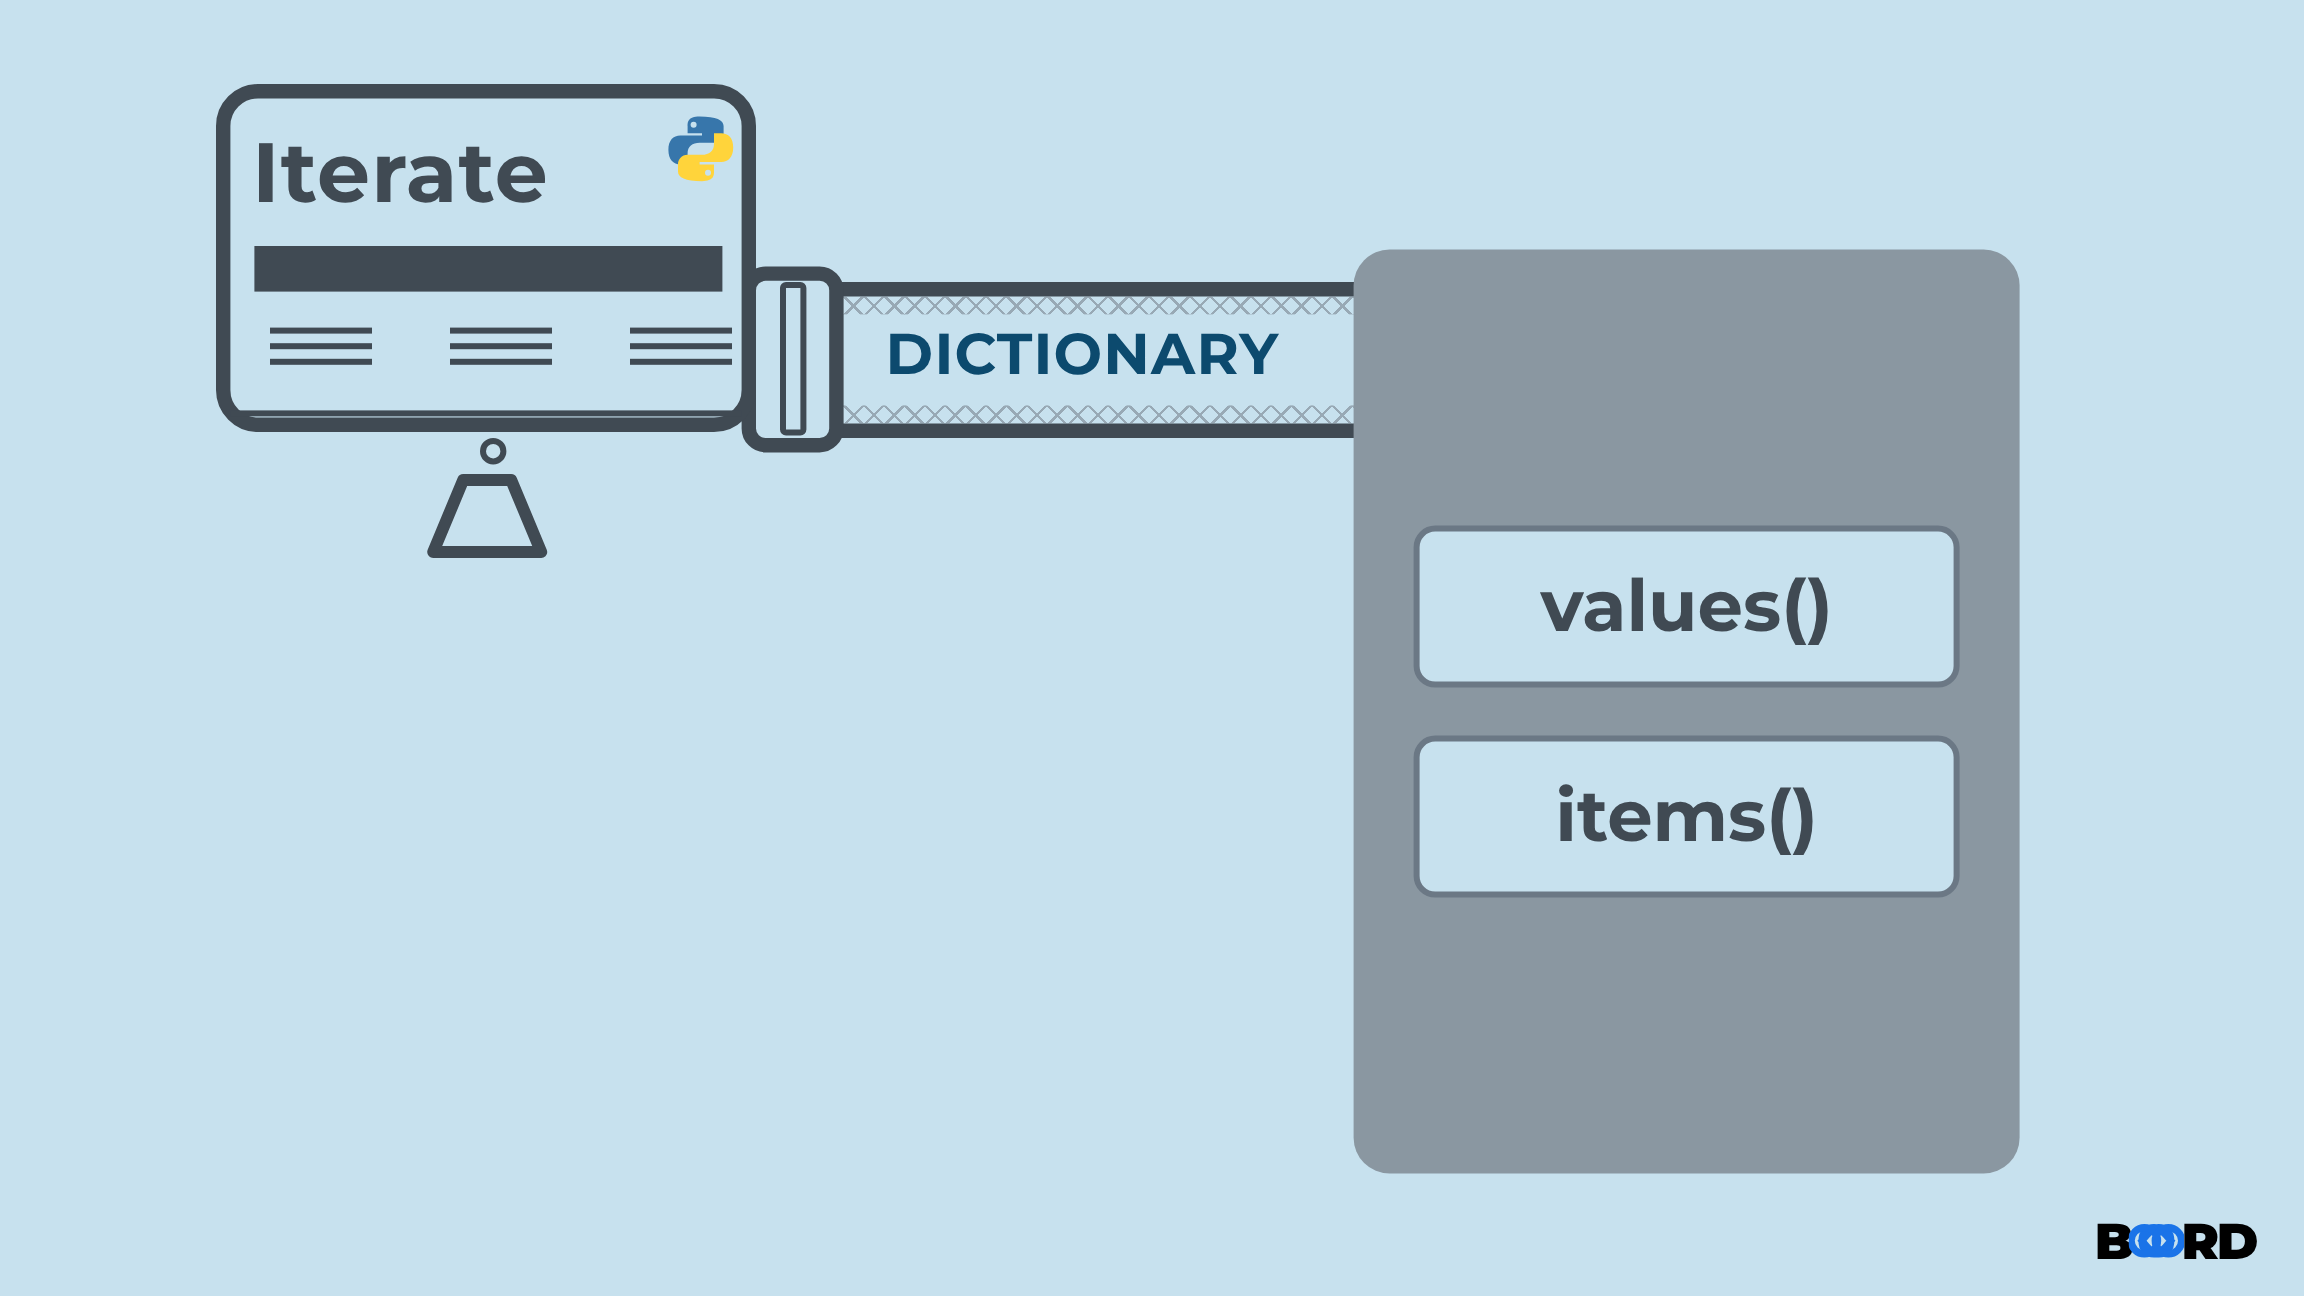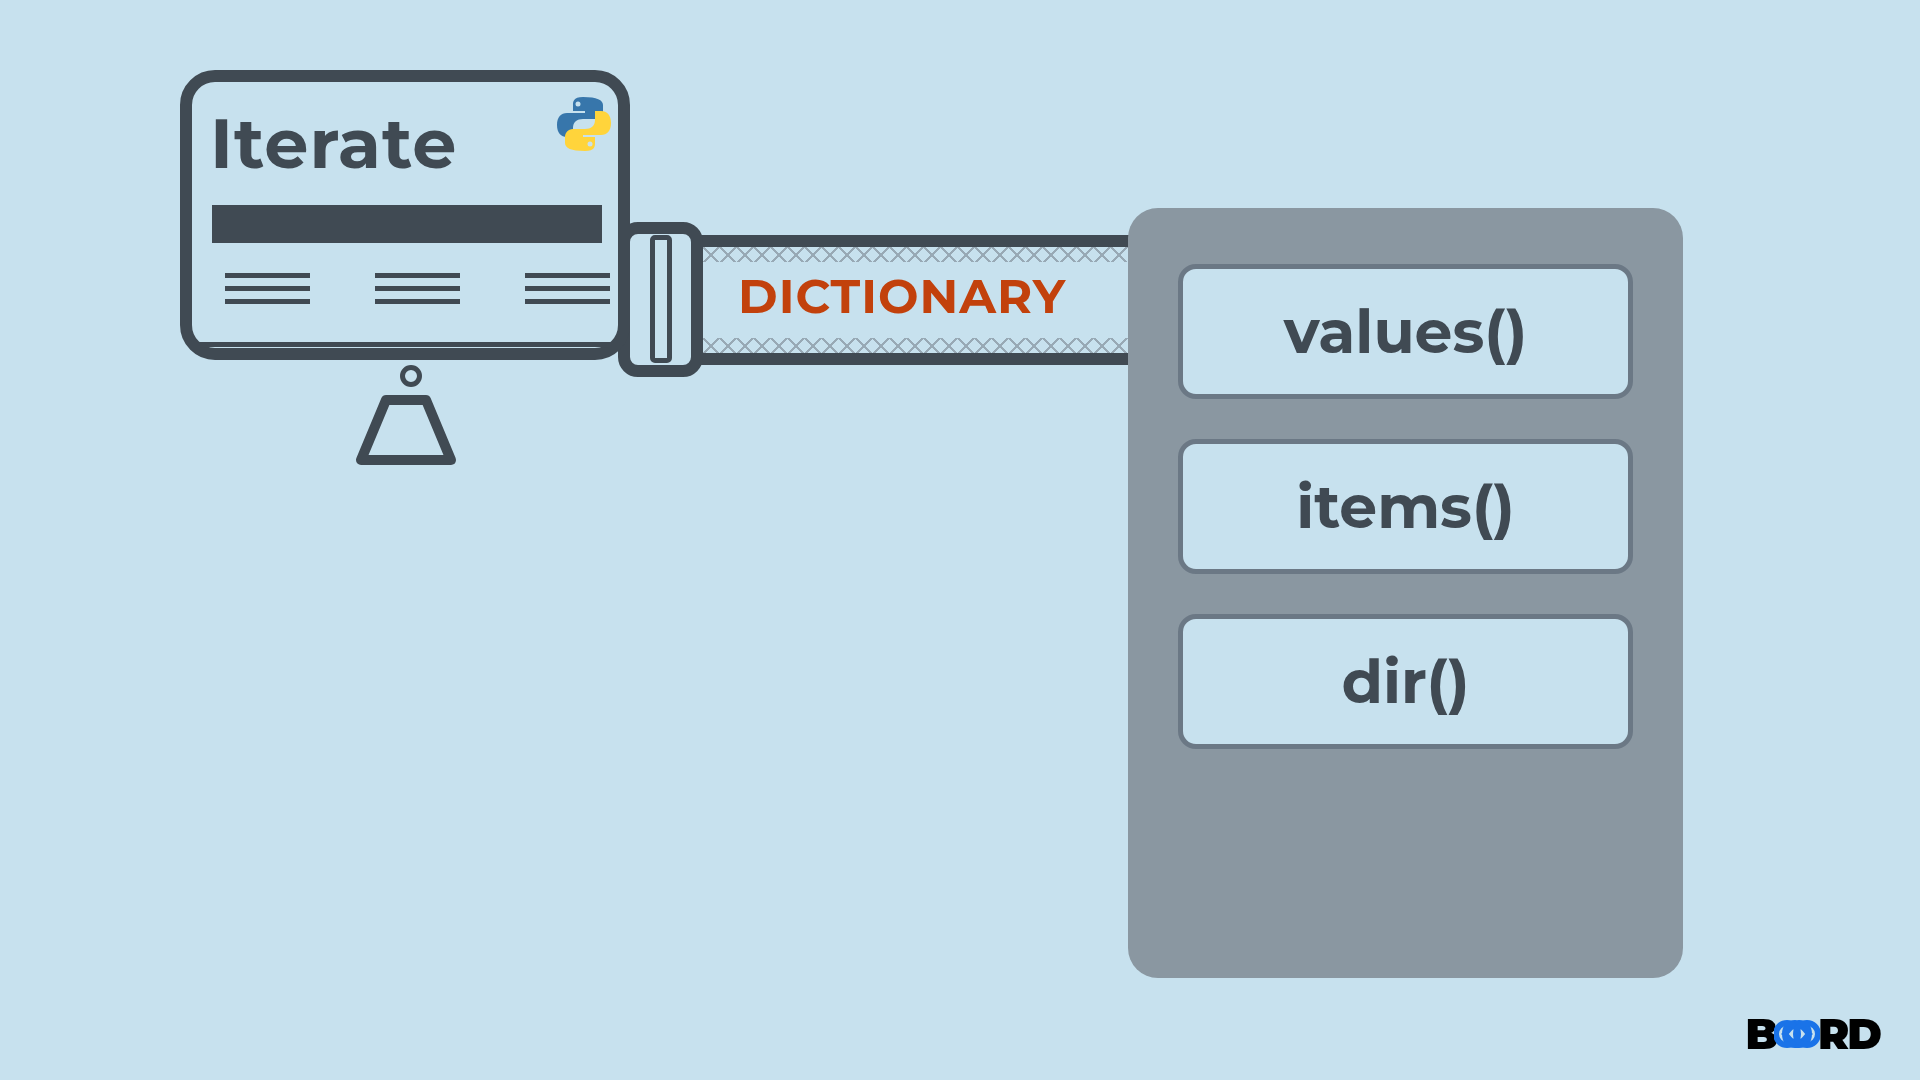--- a/index.html
+++ b/index.html
@@ -152,37 +152,38 @@
       background: repeating-linear-gradient(45deg, #7a8590 0px, #7a8590 2px, transparent 2px, transparent 12px),
                   repeating-linear-gradient(-45deg, #7a8590 0px, #7a8590 2px, transparent 2px, transparent 12px);
       opacity: 0.6;
     }
     .tube-label {
       position: absolute;
       left: 738px;
       top: 267px;
       font-size: 48px;
       font-weight: 700;
-      color: #c2410c;
+      color: #0c4a6e;
       letter-spacing: 1px;
     }
     
     
     .methods-panel {
       position: absolute;
       left: 1128px;
       top: 208px;
       width: 555px;
       height: 770px;
       background: #8a97a1;
       border-radius: 30px;
       padding: 56px 50px;
       display: flex;
       flex-direction: column;
       gap: 40px;
+      justify-content: center;
     }
     .method-box {
       width: 100%;
       height: 135px;
       background: #c7e1ee;
       border: 5px solid #6b7885;
       border-radius: 18px;
       display: flex;
       align-items: center;
       justify-content: center;
@@ -249,21 +250,20 @@
   <div class="monitor-btn"></div>
   <div class="monitor-stand">
     <svg width="120" height="100" viewBox="0 0 120 100">
       <path d="M 40 30 L 80 30 L 105 90 L 15 90 Z" fill="none" stroke="#404a53" stroke-width="10" stroke-linejoin="round"></path>
     </svg>
   </div>
 
   <div class="methods-panel">
     <div class="method-box">values()</div>
     <div class="method-box">items()</div>
-    <div class="method-box">dir()</div>
   </div>
 
   <div class="logo">
     <span>B</span>
     <svg width="46" height="30" viewBox="0 0 46 30" style="margin: 0 -2px;">
       <path d="M 11 15 C 11 8 15 4 21 4 C 27 4 31 10 35 15 C 31 20 27 26 21 26 C 15 26 11 22 11 15 Z M 35 15 C 35 8 31 4 25 4 C 19 4 15 10 11 15 C 15 20 19 26 25 26 C 31 26 35 22 35 15 Z" fill="none" stroke="#1a73e8" stroke-width="6" stroke-linecap="round"></path>
       <circle cx="13" cy="15" r="11" fill="none" stroke="#1a73e8" stroke-width="6"></circle>
       <circle cx="33" cy="15" r="11" fill="none" stroke="#1a73e8" stroke-width="6"></circle>
     </svg>
     <span>RD</span>

